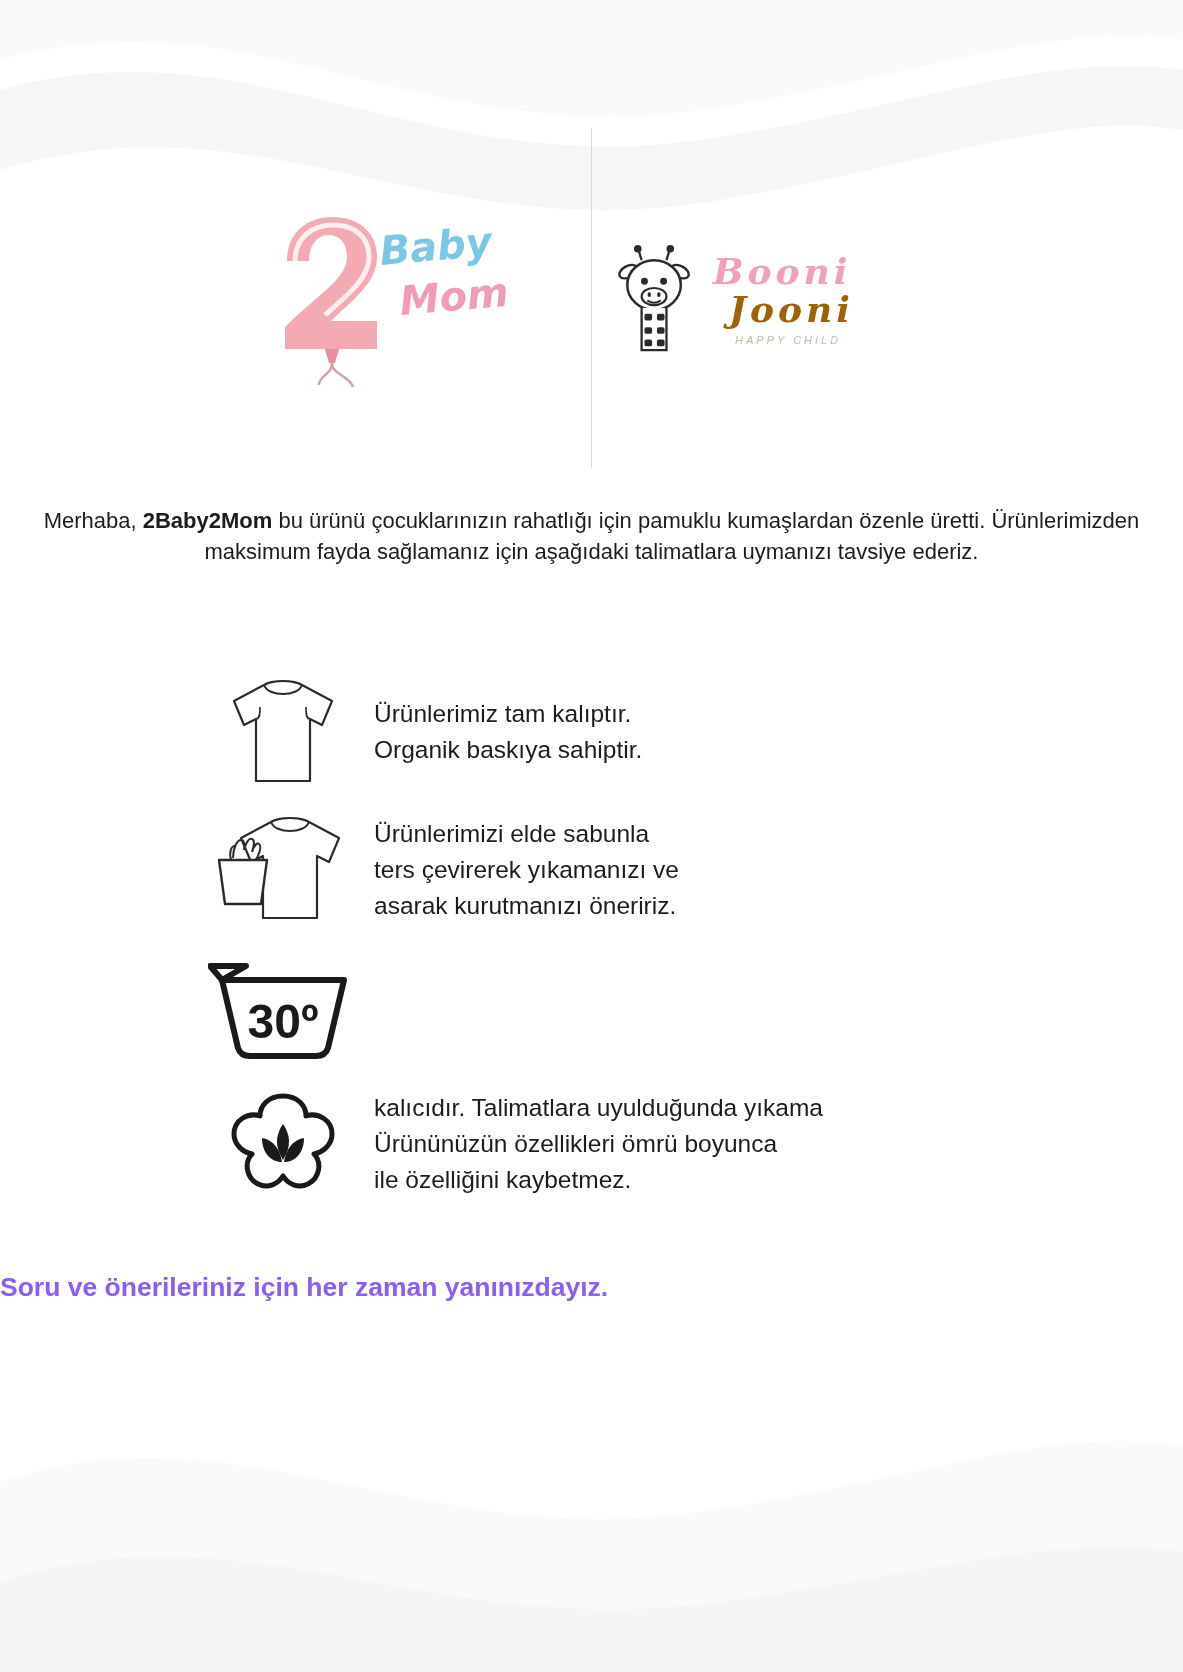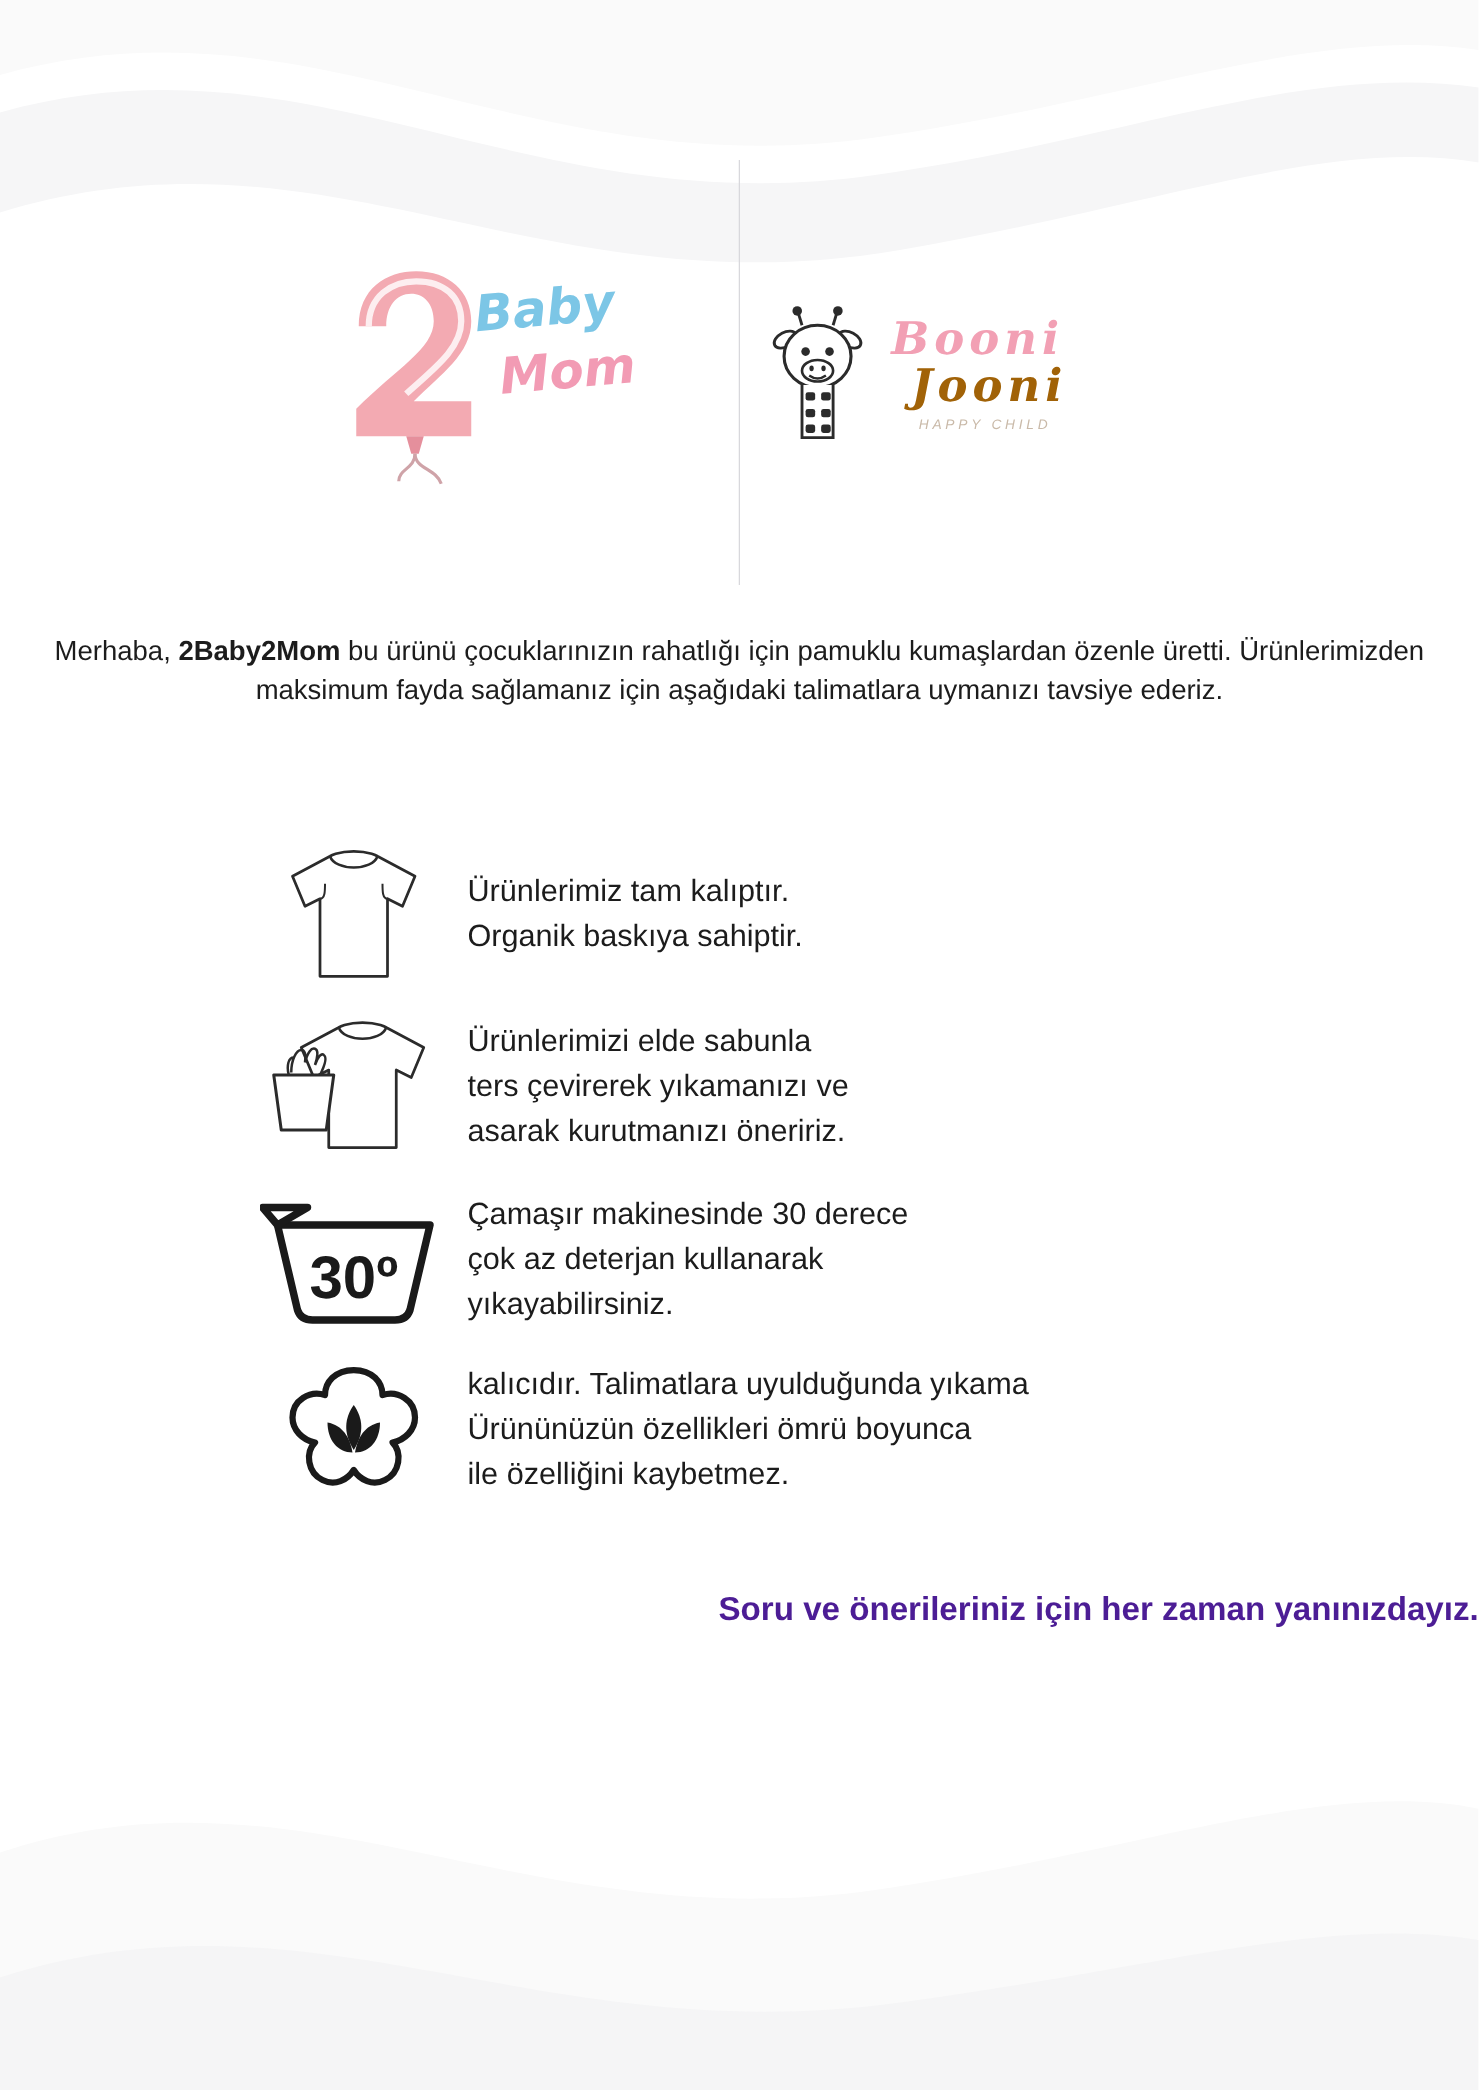--- a/index.html
+++ b/index.html
@@ -149,24 +149,24 @@
     line-height: 1.47;
     color: #1c1c1c;
   }
 
   
   .footer-note {
     position: absolute;
     top: 1272px;
     left: 0;
     width: 100%;
-    text-align: right;
+    text-align: left;
     font-size: 26.5px;
     font-weight: 700;
-    color: #4c1d95;
+    color: #8b5cf6;
   }
 </style>
 </head>
 <body>
 
 <div class="page">
 
   <svg class="bg-swoosh" width="1183" height="420" viewBox="0 0 1183 420" style="top:0;left:0;">
     <path d="M0,60 C250,-10 420,150 700,110 C900,82 1050,20 1183,40 L1183,0 L0,0 Z" fill="#fafafa"></path>
     <path d="M0,170 C260,90 430,250 720,200 C930,164 1060,110 1183,130 L1183,70 C1040,50 900,112 700,140 C420,180 250,20 0,90 Z" fill="#f6f6f7"></path>
@@ -284,25 +284,20 @@
       </div>
 
       <div class="care-row">
         <div class="care-icon">
           <svg width="150" height="104" viewBox="0 0 150 104">
             <path d="M14,24 L136,24 L120,92 C118,98 113,100 108,100 L42,100 C37,100 32,98 30,92 Z" fill="#ffffff" stroke="#1a1a1a" stroke-width="6" stroke-linejoin="round"></path>
             <path d="M14,24 L2,10 L38,10 Z" fill="#ffffff" stroke="#1a1a1a" stroke-width="6" stroke-linejoin="round"></path>
             <text x="75" y="82" text-anchor="middle" font-family="Liberation Sans, sans-serif" font-size="48" font-weight="700" fill="#1a1a1a">30º</text>
           </svg>
         </div>
-        <div class="care-text">
-          <div>Çamaşır makinesinde 30 derece</div>
-          <div>çok az deterjan kullanarak</div>
-          <div>yıkayabilirsiniz.</div>
-        </div>
       </div>
 
       <div class="care-row">
         <div class="care-icon">
           <svg width="130" height="112" viewBox="0 0 130 112">
 
             <path d="M65,8 C80,8 88,18 88,28 C100,24 114,32 114,46 C114,56 106,64 96,66 C104,74 102,90 90,96 C80,101 70,96 65,88 C60,96 50,101 40,96 C28,90 26,74 34,66 C24,64 16,56 16,46 C16,32 30,24 42,28 C42,18 50,8 65,8 Z" fill="#ffffff" stroke="#1a1a1a" stroke-width="5" stroke-linejoin="round"></path>
 
             <path d="M65,36 C72,46 74,58 65,72 C56,58 58,46 65,36 Z" fill="#1a1a1a"></path>
             <path d="M44,50 C56,52 62,62 64,74 C52,74 44,64 44,50 Z" fill="#1a1a1a"></path>

